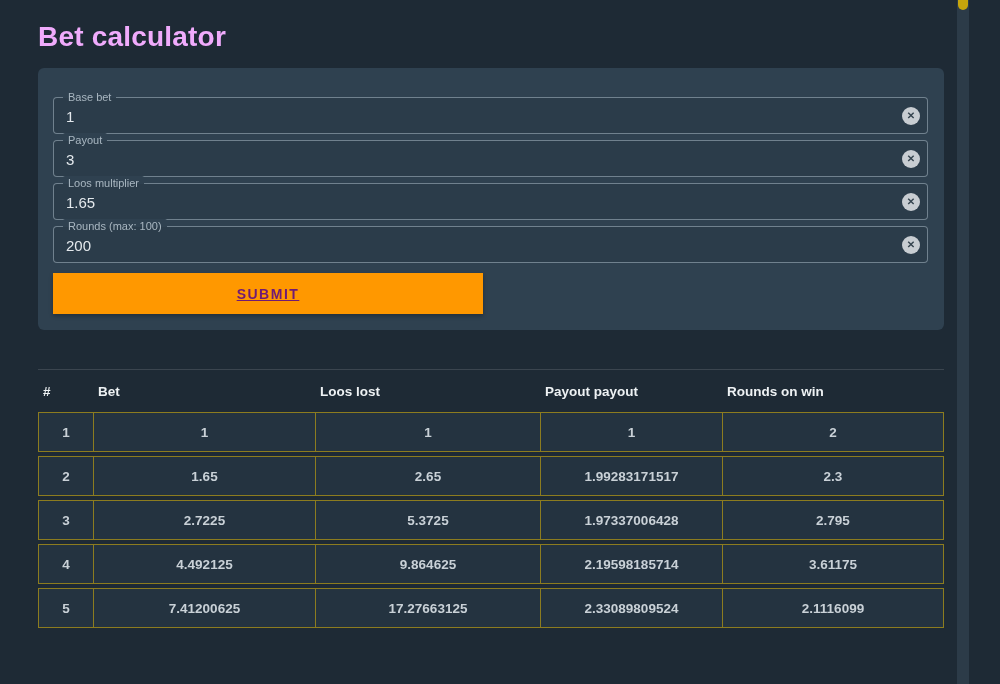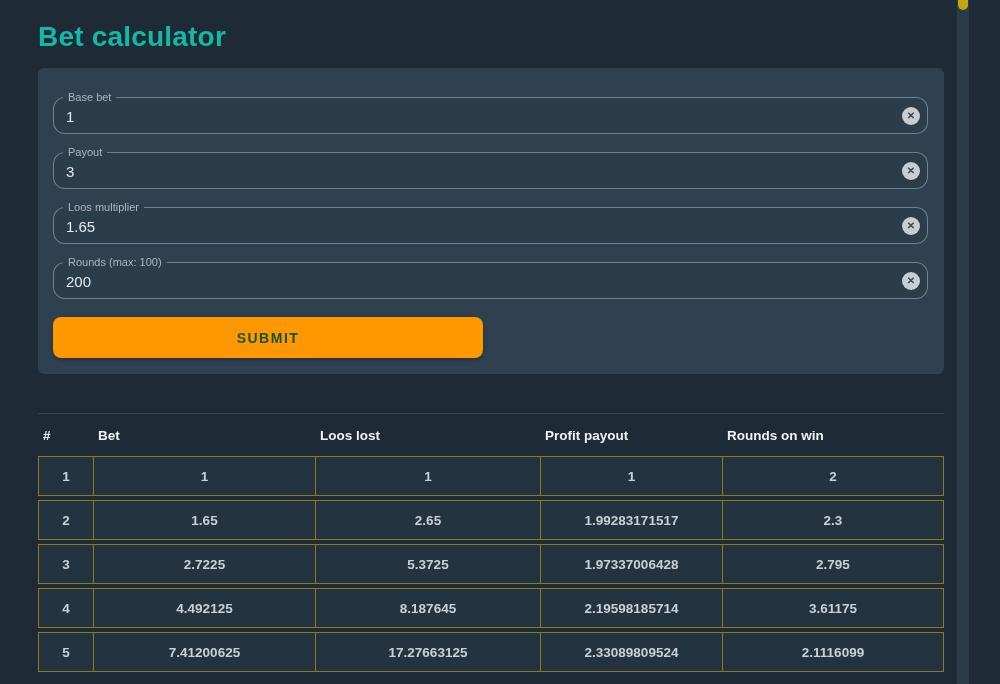--- a/index.html
+++ b/index.html
@@ -7,33 +7,33 @@
   body {
     width: 1000px; height: 684px; overflow: hidden; position: relative;
     background: var(--page-bg, #1e2a35);
     font-family: "Liberation Sans", sans-serif;
   }
   .content { position: absolute; left: 0; top: 0; width: 957px; }
   .inner { margin: 0 13px 0 38px; width: 906px; }
 
   .page-title {
     margin: 22px 0 0; font-size: 28px; font-weight: 700;
-    color: #14b8a6; letter-spacing: 0.2px; line-height: 30px;
+    color: #f0abfc; letter-spacing: 0.2px; line-height: 30px;
   }
 
   .card {
     margin-top: 16px; width: 906px;
     background: var(--card-bg, #2f4150);
     border-radius: 6px;
     padding: 29px 16px 16px 15px;
   }
 
   .field {
-    position: relative; height: 37px; margin-bottom: 18px;
-    border: 1px solid rgba(182,197,209,0.5); border-radius: 12px;
+    position: relative; height: 37px; margin-bottom: 6px;
+    border: 1px solid rgba(182,197,209,0.5); border-radius: 4px;
     background: var(--input-bg, #2b3c4a);
   }
   .f-label {
     position: absolute; top: -8px; left: 9px; z-index: 2;
     padding: 1px 5px; font-size: 11px; line-height: 13px;
     color: #a9b7c1;
     background: linear-gradient(var(--card-bg, #2f4150) 55%, var(--input-bg, #2b3c4a) 55%);
     border-radius: 2px;
   }
   .field input {
@@ -45,23 +45,23 @@
   .clear-btn {
     position: absolute; right: 7px; top: 50%; transform: translateY(-50%);
     width: 18px; height: 18px; padding: 0; border: none; border-radius: 50%;
     background: #c8cdd2; color: #35444f;
     font-size: 10px; font-weight: 700; line-height: 18px; text-align: center;
     cursor: pointer; font-family: inherit;
   }
 
   .submit-btn {
     display: block; margin-top: 10px; width: 430px; height: 41px;
-    background: var(--accent, #ff9800); border: none; border-radius: 8px;
-    color: #14532d; font-size: 14px; font-weight: 700; letter-spacing: 1.5px;
-    font-family: inherit; box-shadow: 0 2px 4px rgba(0,0,0,0.28); cursor: pointer;
+    background: var(--accent, #ff9800); border: none; border-radius: 0;
+    color: #701a75; font-size: 14px; font-weight: 700; letter-spacing: 1.5px;
+    font-family: inherit; box-shadow: 0 2px 4px rgba(0,0,0,0.28); cursor: pointer; text-decoration: underline;
   }
 
   .divider { height: 1px; background: rgba(255,255,255,0.13); margin-top: 39px; }
 
   table.results {
     width: 906px; table-layout: fixed;
     border-collapse: separate; border-spacing: 0 4px;
   }
   table.results thead th {
     height: 34px; vertical-align: middle; text-align: left;
@@ -130,21 +130,21 @@
           <col style="width:222px">
           <col style="width:225px">
           <col style="width:182px">
           <col style="width:222px">
       </colgroup>
       <thead>
         <tr>
           <th>#</th>
           <th>Bet</th>
           <th>Loos lost</th>
-          <th>Profit payout</th>
+          <th>Payout payout</th>
           <th>Rounds on win</th>
         </tr>
       </thead>
       <tbody>
           <tr>
             <td>1</td>
             <td>1</td>
             <td>1</td>
             <td>1</td>
             <td>2</td>
@@ -159,21 +159,21 @@
           <tr>
             <td>3</td>
             <td>2.7225</td>
             <td>5.3725</td>
             <td>1.97337006428</td>
             <td>2.795</td>
           </tr>
           <tr>
             <td>4</td>
             <td>4.492125</td>
-            <td>8.187645</td>
+            <td>9.864625</td>
             <td>2.19598185714</td>
             <td>3.61175</td>
           </tr>
           <tr>
             <td>5</td>
             <td>7.41200625</td>
             <td>17.27663125</td>
             <td>2.33089809524</td>
             <td>2.1116099</td>
           </tr>

